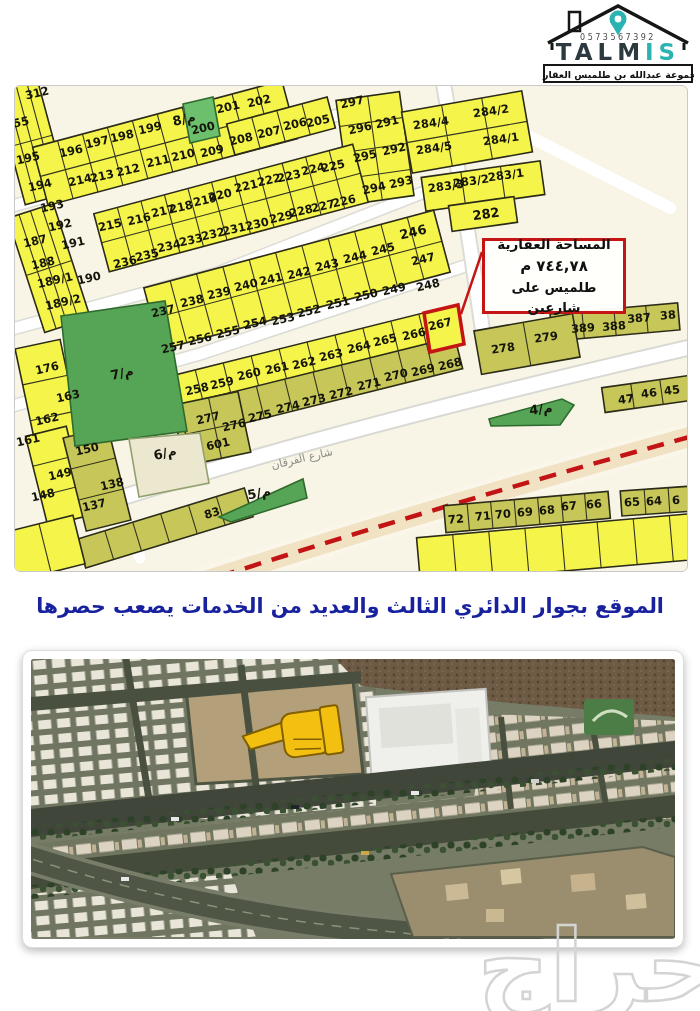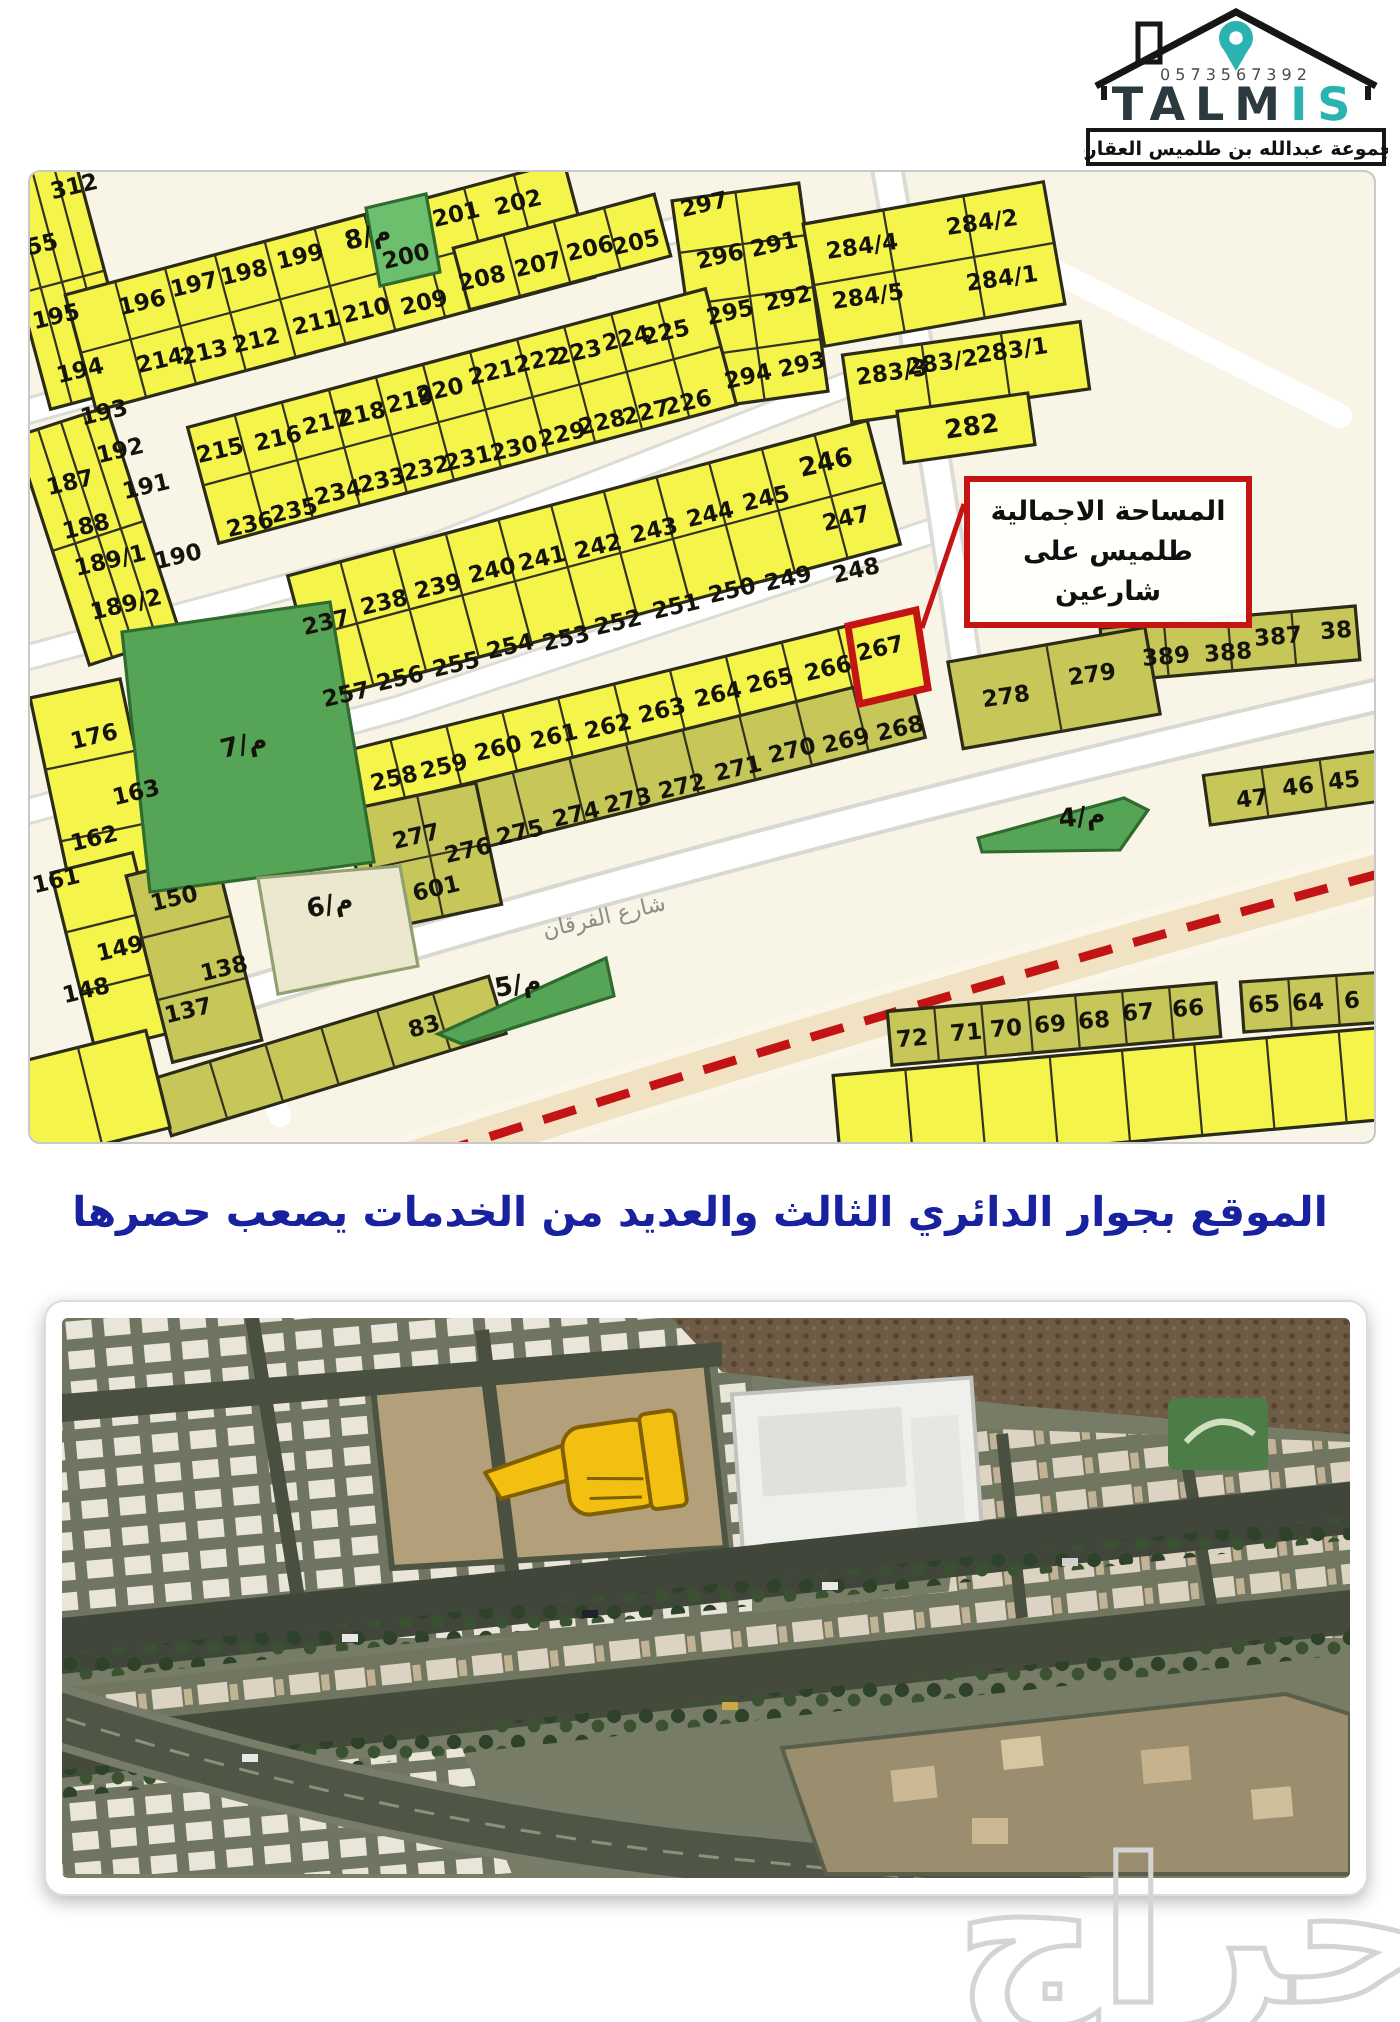--- a/index.html
+++ b/index.html
@@ -339,21 +339,22 @@
       <div class="plot" dir="ltr" style="left: 554px; top: 420px; transform: translate(-50%, -50%) rotate(-5deg);">67</div>
       <div class="plot" dir="ltr" style="left: 579px; top: 418px; transform: translate(-50%, -50%) rotate(-5deg);">66</div>
       <div class="plot" dir="ltr" style="left: 617px; top: 416px; transform: translate(-50%, -50%) rotate(-4deg);">65</div>
       <div class="plot" dir="ltr" style="left: 639px; top: 415px; transform: translate(-50%, -50%) rotate(-4deg);">64</div>
       <div class="plot" dir="ltr" style="left: 661px; top: 414px; transform: translate(-50%, -50%) rotate(-4deg);">6</div>
     </div>
 
   <div class="street-label" dir="rtl">شارع الفرقان</div>
 
   <div class="anno" dir="rtl">
-    <div class="l1">المساحة الاجمالية</div>
+    <div class="l1">المساحة العقارية</div>
+    <div class="l2">٧٤٤,٧٨ م</div>
     <div class="l3">طلميس على شارعين</div>
   </div>
 </div>
 
 <div class="caption" dir="rtl">الموقع بجوار الدائري الثالث والعديد من الخدمات يصعب حصرها</div>
 
 <div class="sat-frame">
   <div class="sat-inner">
     <svg width="644" height="280" viewBox="0 0 644 280">
       <defs>

